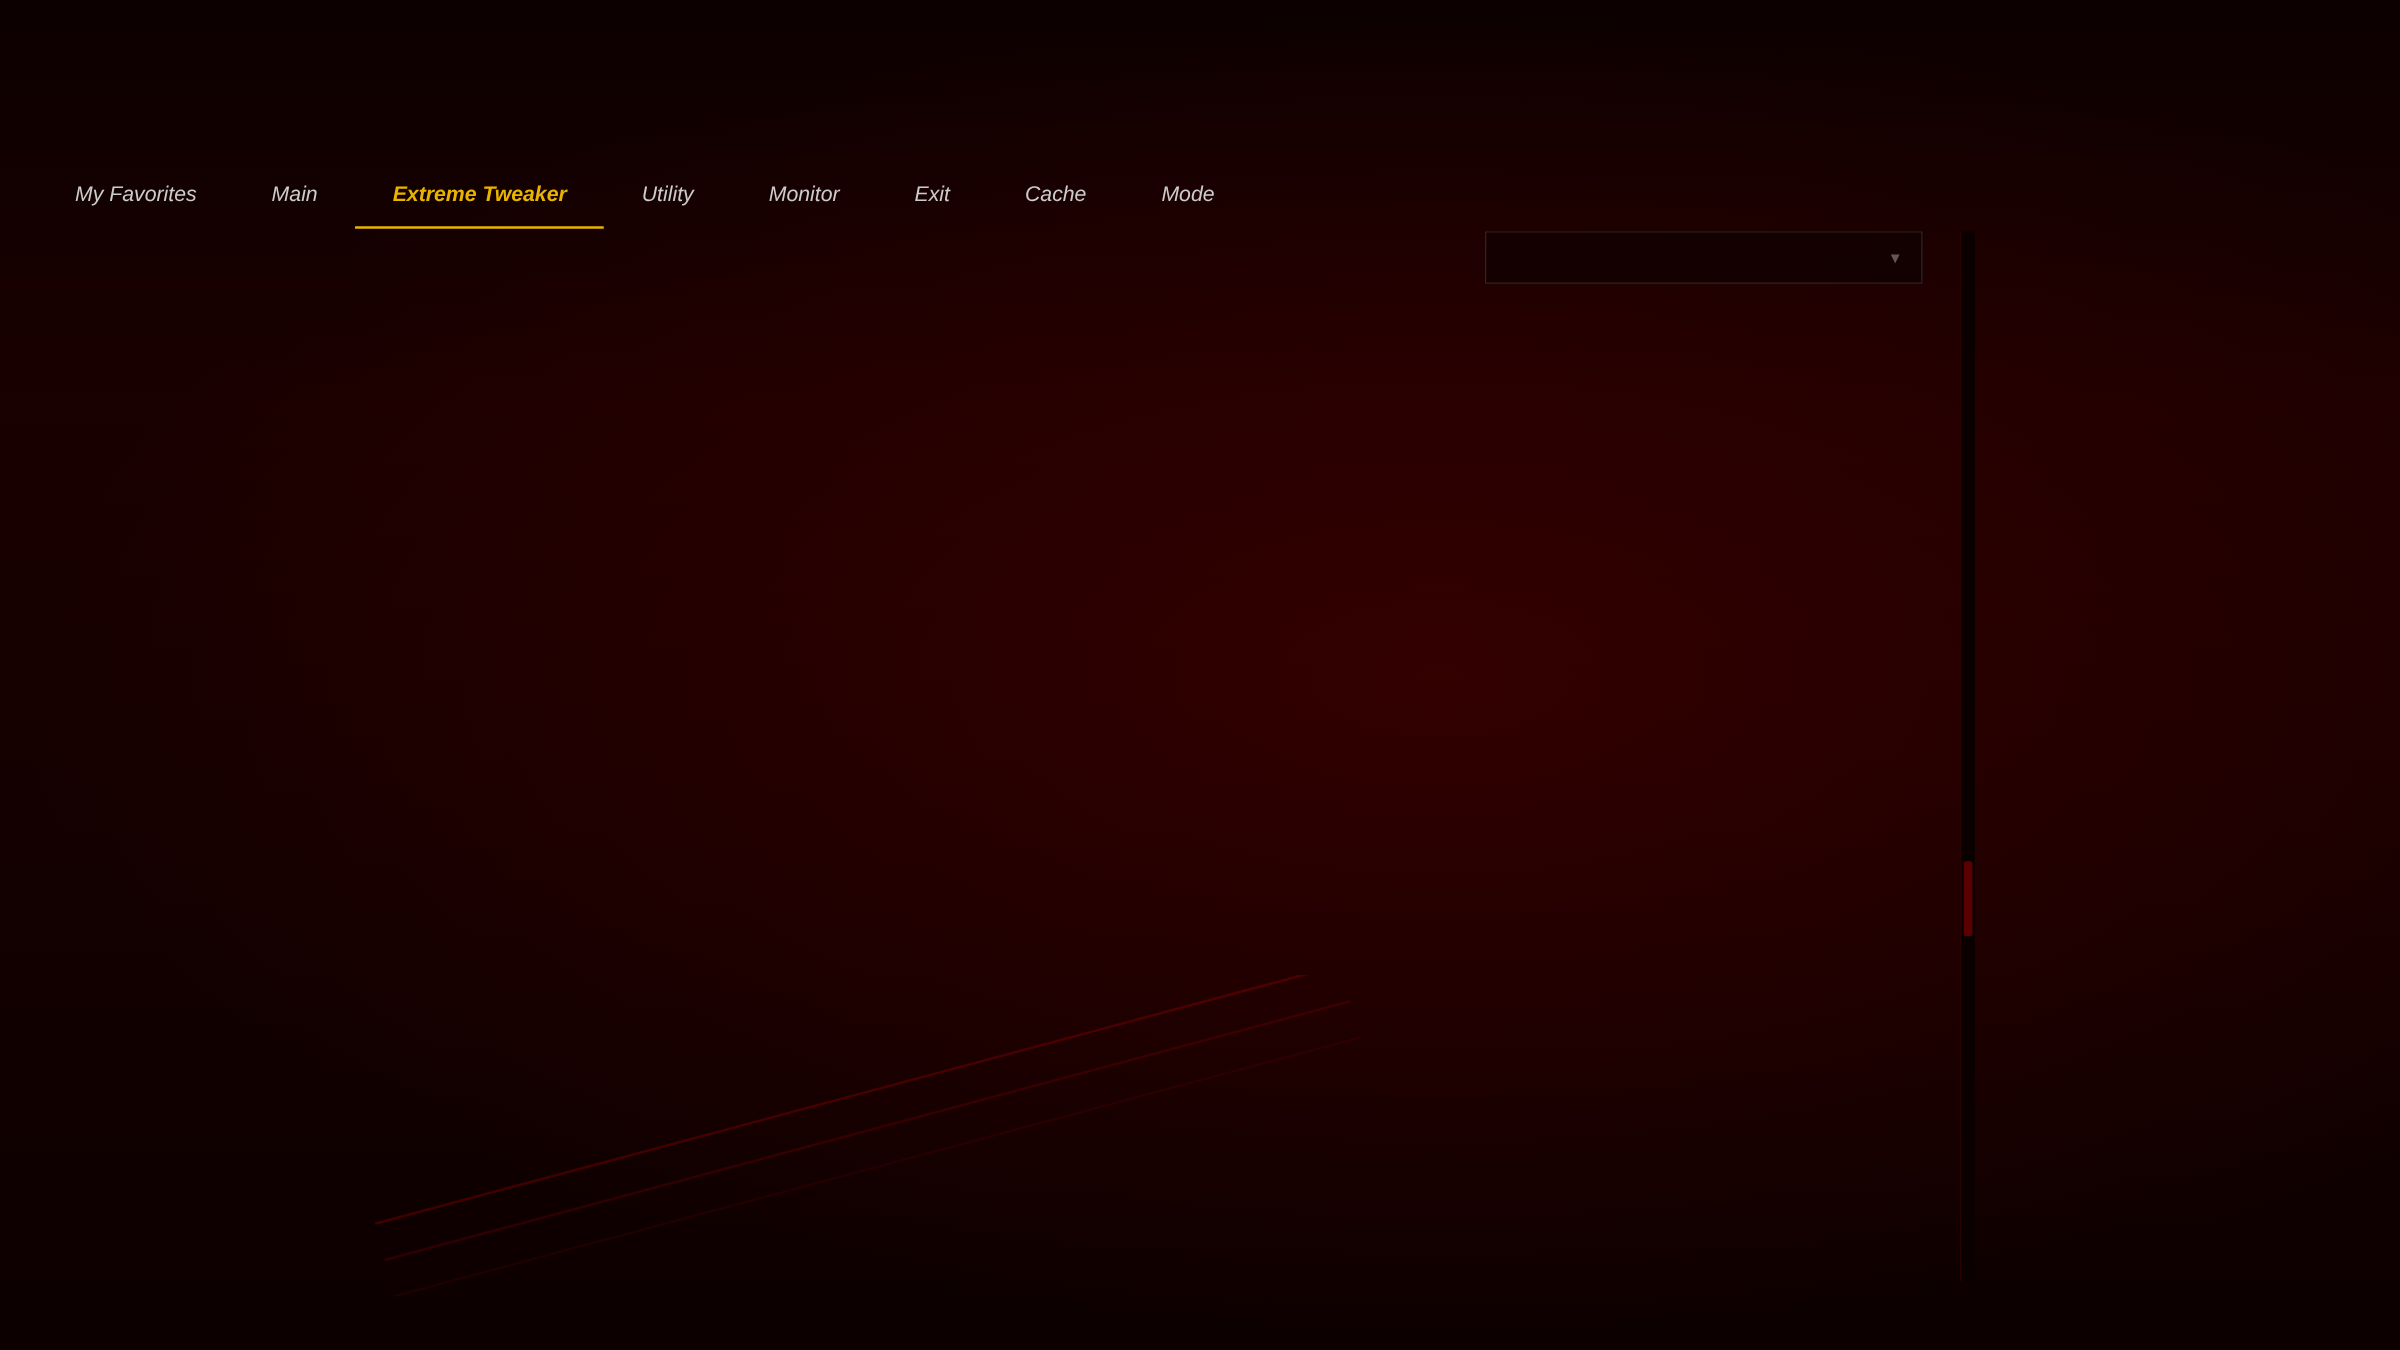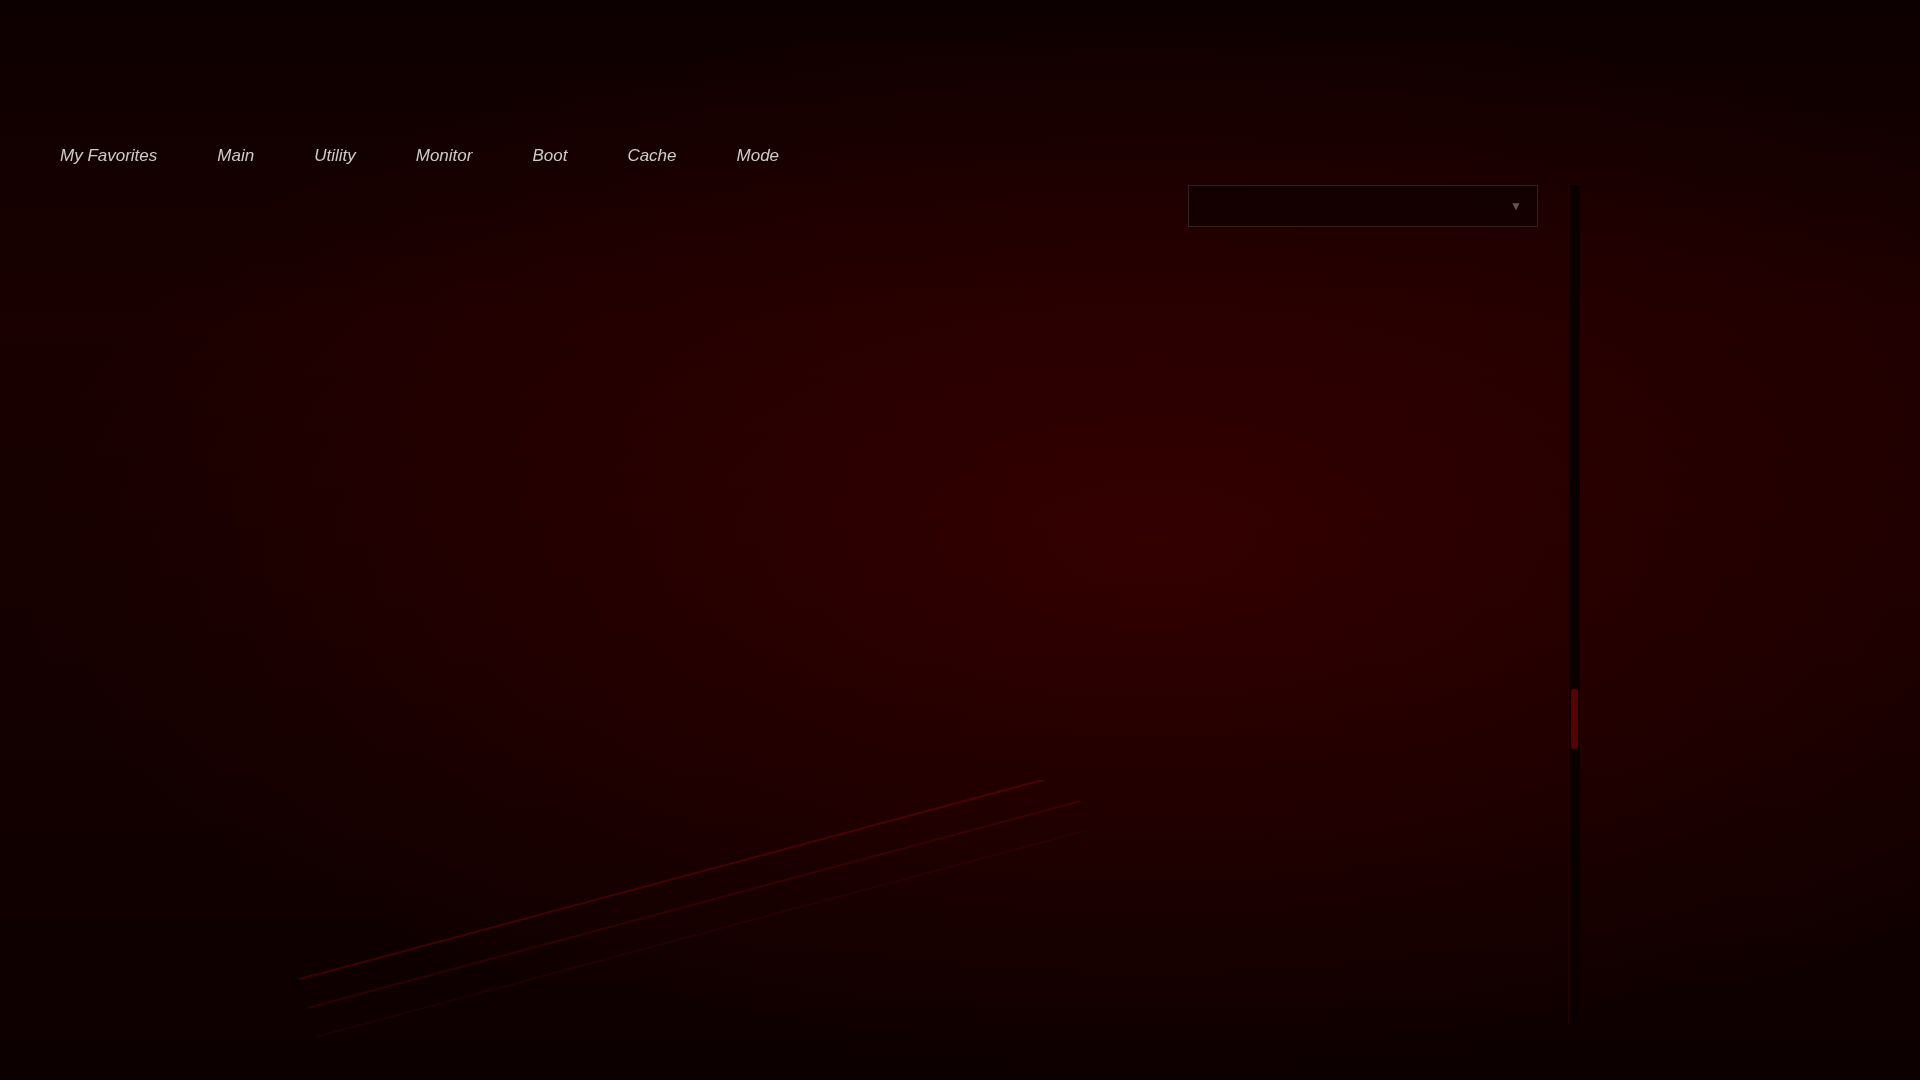--- a/index.html
+++ b/index.html
@@ -530,28 +530,31 @@
     </div>
   </div>
 
   <div class="nav-bar">
     <div class="nav-item">
       <span>My Favorites</span>
     </div>
     <div class="nav-item">
       <span>Main</span>
     </div>
+    <div class="nav-item active">
+      <span>Extreme Tweaker</span>
+    </div>
     <div class="nav-item">
       <span>Utility</span>
     </div>
     <div class="nav-item">
       <span>Monitor</span>
     </div>
     <div class="nav-item">
-      <span>Boot</span>
+      <span>Exit</span>
     </div>
     <div class="nav-item">
       <span>Cache</span>
     </div>
     <div class="nav-item">
       <span>Mode</span>
     </div>
   </div>
 
   <div class="content-area">

